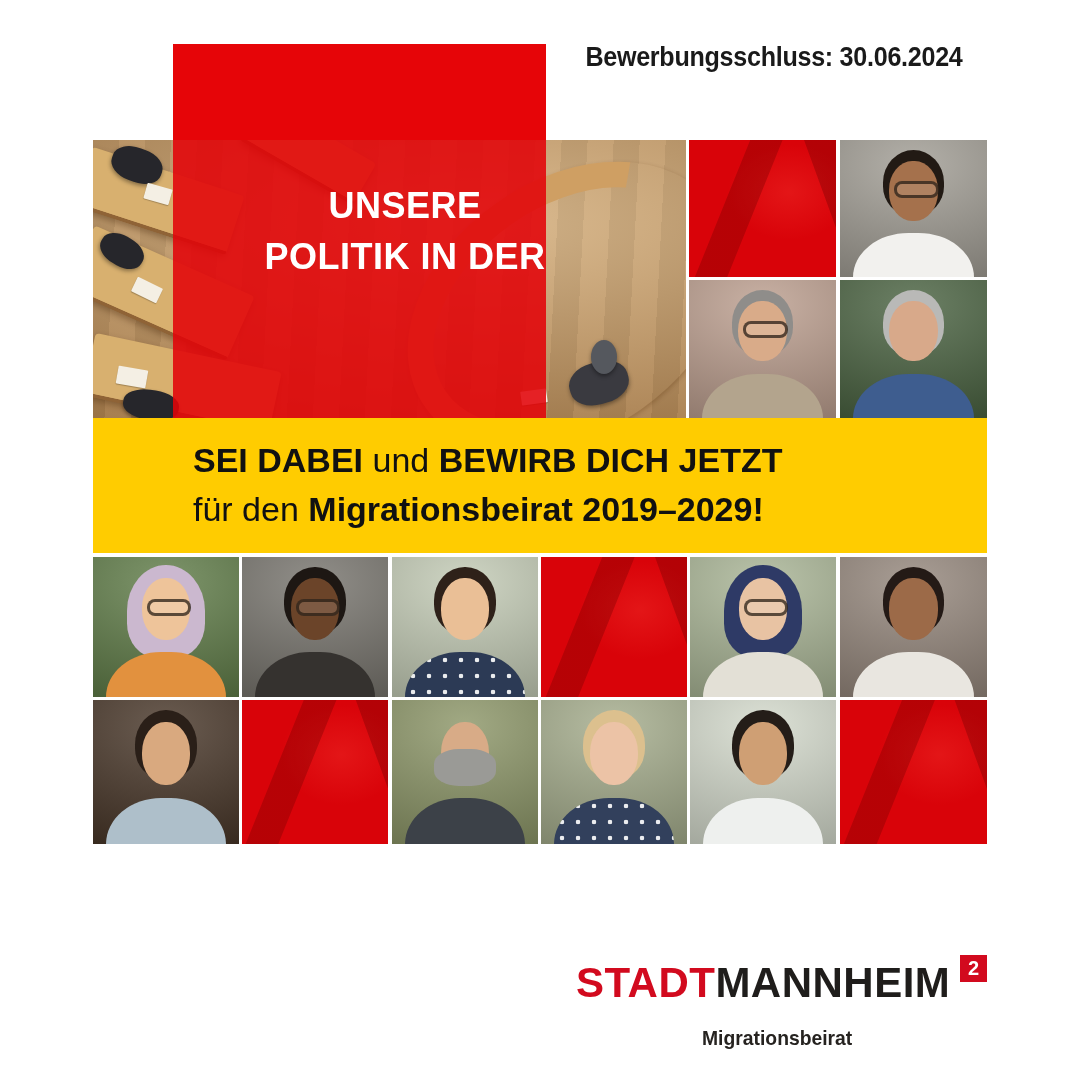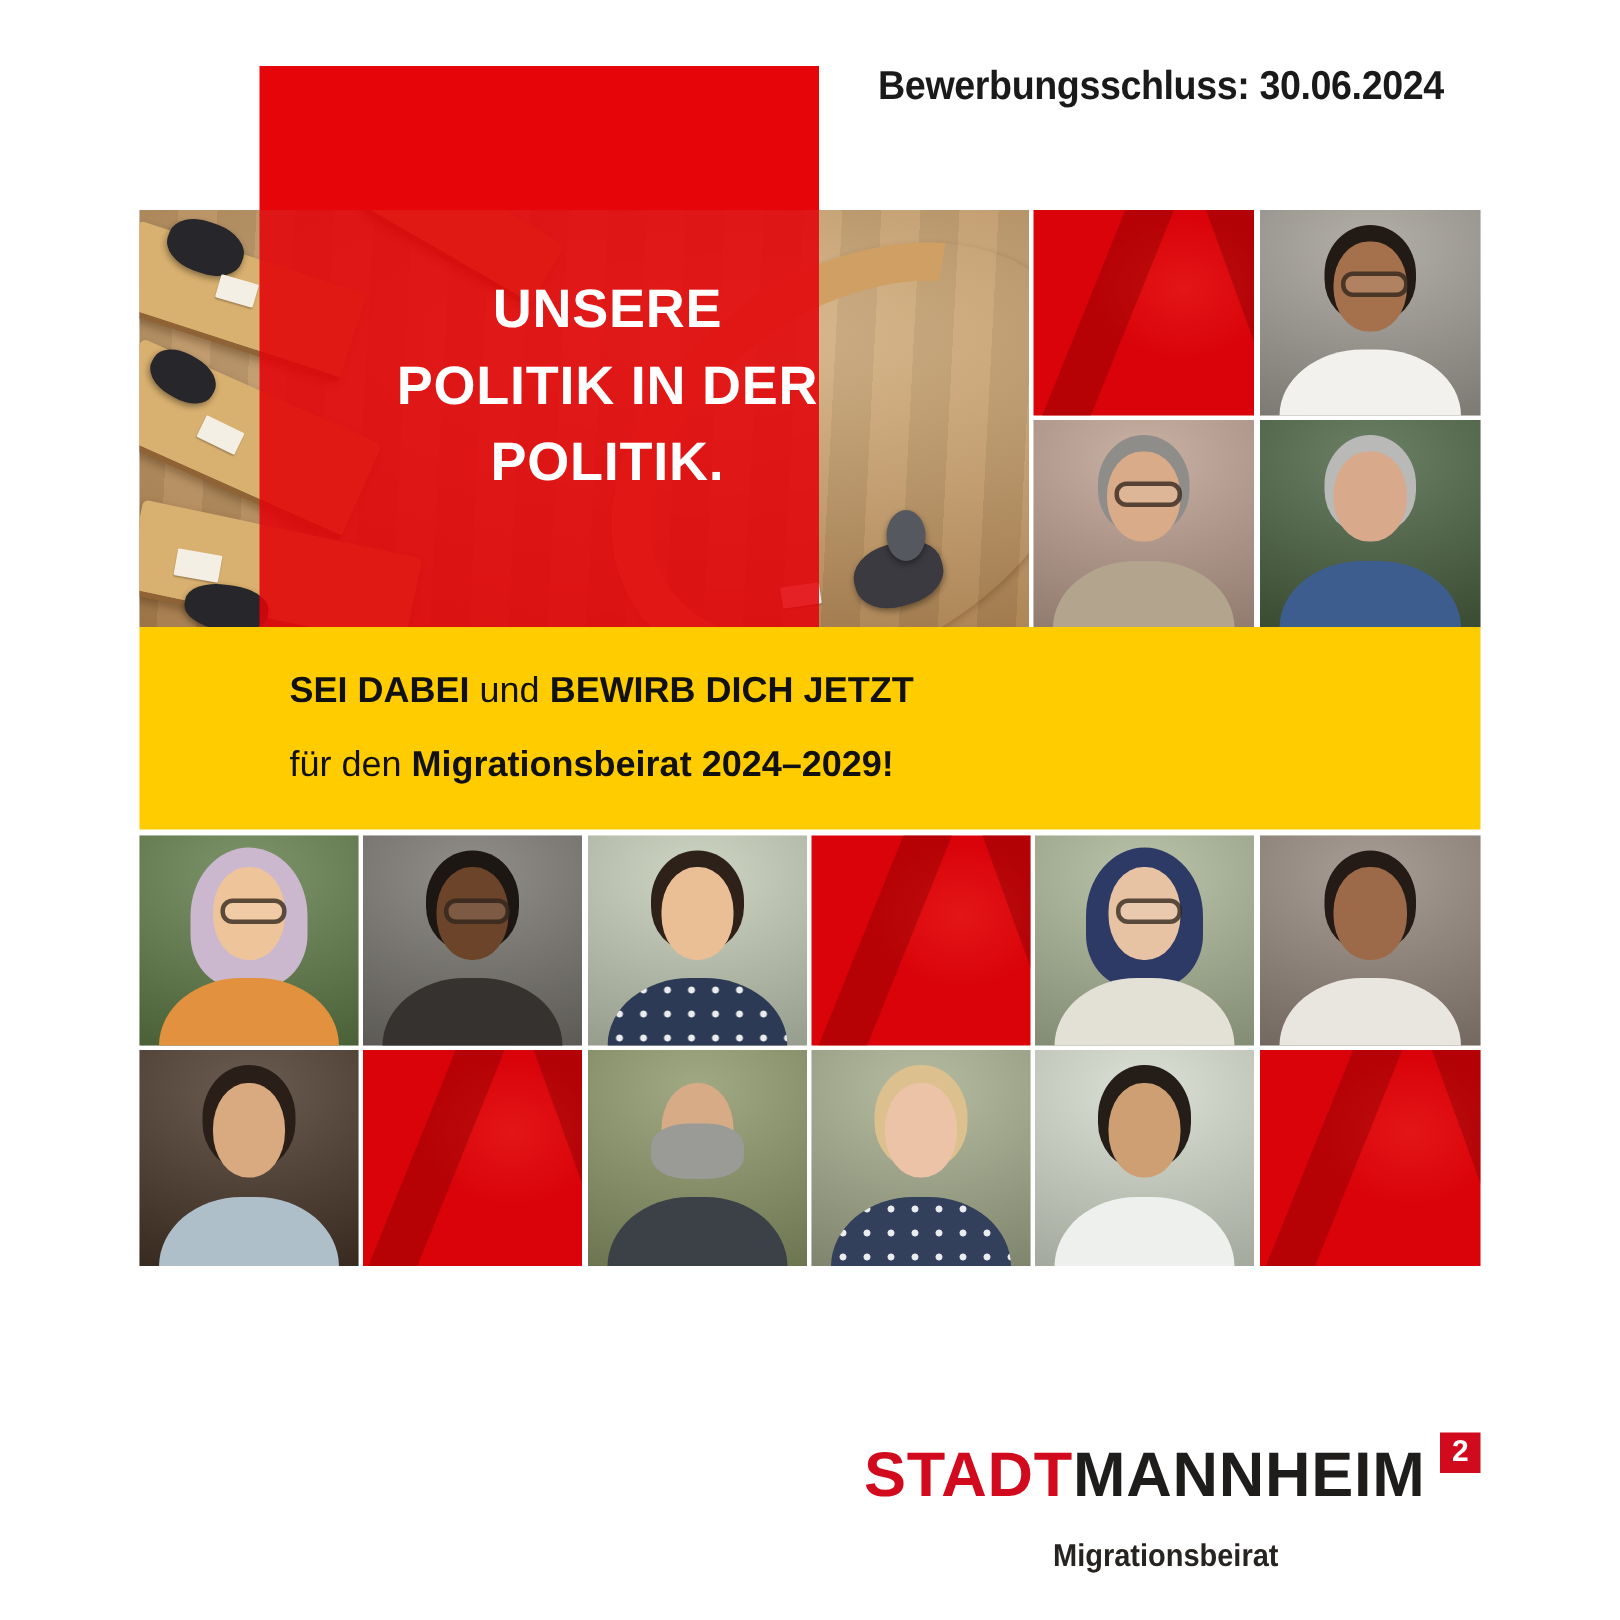--- a/index.html
+++ b/index.html
@@ -57,21 +57,21 @@
   }
   .person .hair{position:absolute;left:29%;top:7%;width:42%;height:48%;border-radius:50% 50% 44% 44%;background:var(--hair,#222);}
   .person .head{position:absolute;left:33.5%;top:15%;width:33%;height:44%;border-radius:48%;background:var(--skin,#d8a97f);}
   .person .glasses{position:absolute;left:37%;top:30%;width:26%;height:8%;border:3px solid rgba(40,30,20,.75);border-radius:8px;background:rgba(255,255,255,.12);}
   .person .body{position:absolute;left:9%;bottom:-3%;width:82%;height:35%;border-radius:46% 46% 0 0/92% 92% 0 0;background:var(--top,#ccc);}
   .person.hijab .hair{left:23%;top:6%;width:54%;height:66%;border-radius:50% 50% 38% 38%;}
   .person.dots .body{background-image:radial-gradient(rgba(255,255,255,.9) 2px, rgba(255,255,255,0) 2.6px);background-size:16px 16px;background-color:var(--top,#2c3a55);}
   i{display:block;}
   
   .banner{position:absolute;left:93px;top:418px;width:894px;height:135px;background:var(--banner-yellow,#ffcc00);}
-  .banner-text{position:absolute;left:100px;top:18px;font-size:24px;line-height:49px;color:#111;white-space:nowrap;}
+  .banner-text{position:absolute;left:100px;top:18px;font-size:34px;line-height:49px;color:#111;white-space:nowrap;}
   .banner-text b{font-weight:700;}
   
   .grid{position:absolute;left:93px;top:557px;width:894px;height:287px;}
   
   .info{position:absolute;left:93px;top:866px;font-size:28px;line-height:43px;color:#161616;}
   .info .line{display:inline-block;white-space:nowrap;transform:scaleX(.9);transform-origin:0 0;}
   .info b{font-weight:700;}
   
   .logo{position:absolute;left:576px;top:962px;height:60px;}
   .logo-word{font-size:42px;line-height:42px;white-space:nowrap;letter-spacing:.5px;}
@@ -111,21 +111,20 @@
       <i class="paper" style="left:40px;top:142px;width:28px;height:16px;transform:rotate(26deg);"></i>
       <i class="paper" style="left:24px;top:228px;width:30px;height:18px;transform:rotate(10deg);"></i>
       <i class="paper" style="left:428px;top:250px;width:26px;height:14px;transform:rotate(-8deg);"></i>
       <i class="chair" style="left:498px;top:200px;width:26px;height:34px;border-radius:50%;background:#55585e;"></i>
     </div>
 
     <div class="red-overlay"></div>
     <div class="headline">
       <span>UNSERE</span>
       <span>POLITIK IN DER</span>
-      <span>POLITIK.</span>
     </div>
 
     <div class="tile red-tile" style="left:596px;top:0;width:147px;height:137px;" title="Red-tinted detail of the council chamber"></div>
 
     <div class="tile person" style="left:747px;top:0;width:147px;height:137px;--bg:#a09c93;--hair:#221a14;--skin:#a5714c;--top:#f2f1ee;" title="Smiling young man with glasses and white shirt">
       <i class="hair"></i>
         <i class="head"></i>
         <i class="glasses"></i>
         <i class="body"></i>
     </div>
@@ -140,21 +139,21 @@
     <div class="tile person" style="left:747px;top:140px;width:147px;height:138px;--bg:#47603e;--hair:#b9b9b7;--skin:#d8a98a;--top:#3e5d8f;" title="Older woman with grey curly hair and blue top in front of greenery">
       <i class="hair"></i>
         <i class="head"></i>
         <i class="body"></i>
     </div>
   </div>
 
   <div class="banner">
     <div class="banner-text">
       <b>SEI DABEI</b><span> und </span><b>BEWIRB DICH JETZT</b><br>
-      <span>für den </span><b>Migrationsbeirat 2024–2029!</b>
+      <span>für den </span><b>Migrationsbeirat 2019–2029!</b>
     </div>
   </div>
 
   <div class="grid">
 
     <div class="tile person hijab" style="left:0;top:0;width:146px;height:140px;--bg:#5d7a45;--hair:#cbb8cf;--skin:#eec49a;--top:#e2913e;" title="Smiling young woman in lavender hijab and orange cardigan in a forest">
       <i class="hair"></i>
         <i class="head"></i>
         <i class="glasses"></i>
         <i class="body"></i>

